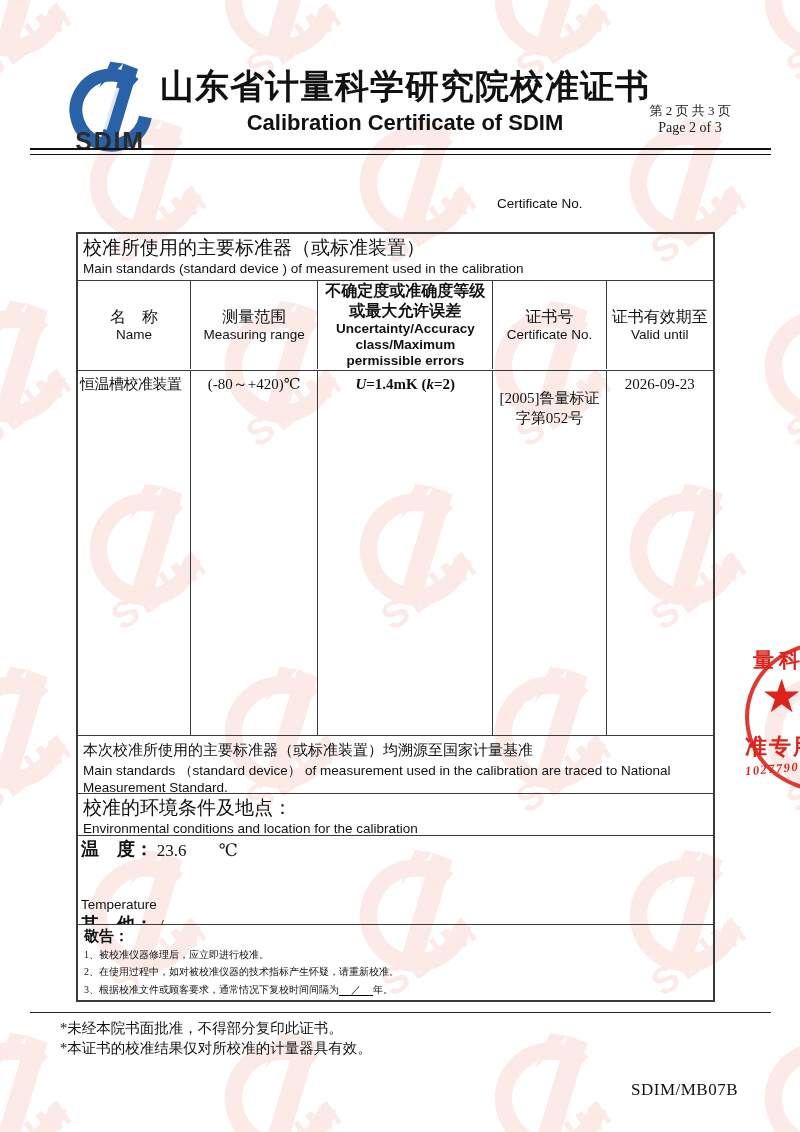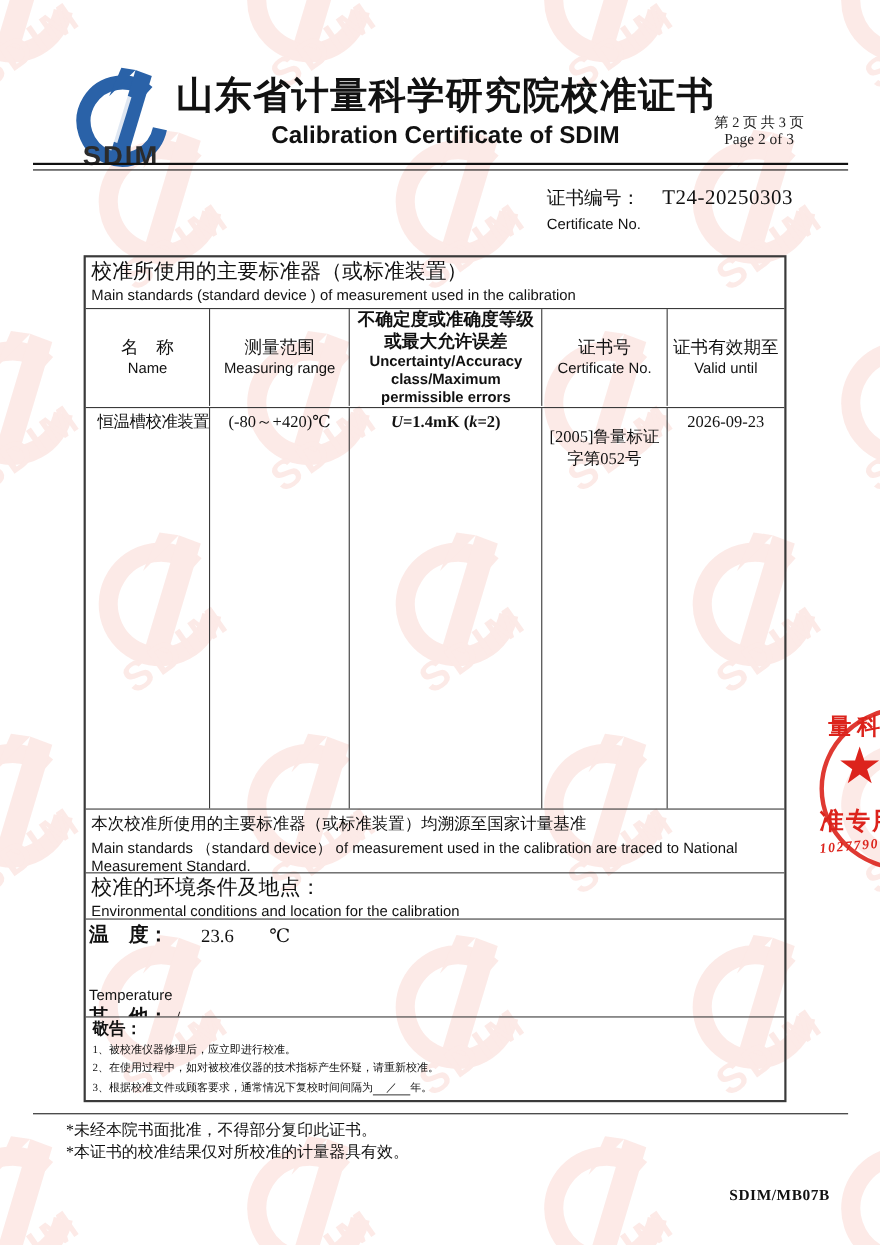--- a/index.html
+++ b/index.html
@@ -34,45 +34,45 @@
   .sechead .cn{font-size:19px;line-height:24px;}
   .sechead .en{font-size:13.5px;line-height:17px;}
   .cols{display:flex;}
   .cell{box-sizing:border-box;border-right:1.5px solid #3a3a3a;overflow:hidden;}
   .cell:last-child{border-right:none;}
   .c0{width:115px;} .c1{width:129px;} .c2{width:178px;font-weight:bold;} .c3{width:115px;} .c4{width:108px;}
   .thcell{display:flex;flex-direction:column;justify-content:center;align-items:center;text-align:center;height:88px;}
   .thcell .cn{font-size:16px;line-height:20px;}
   .thcell .en{font-size:13.5px;line-height:16px;}
   .bodycell{height:365px;padding-top:3px;text-align:center;font-size:15px;line-height:20px;}
-  .bodycell.nm{text-align:right;padding-left:2px;letter-spacing:-0.5px;font-family:Liberation Serif, serif;}
+  .bodycell.nm{text-align:left;padding-left:2px;letter-spacing:-0.5px;font-family:Liberation Serif, serif;}
   .ital{font-style:italic;}
 
   .trace .cn{font-size:15px;line-height:24px;}
   .trace .en{font-size:13.5px;line-height:17px;width:630px;}
 
   
   .envgrid{display:flex;padding:2px 0 0 3px;}
   .envcolL{width:316px;} .envcolR{width:322px;}
   .envrow{display:flex;align-items:flex-start;min-height:45px;}
   .envlab .cn{font-size:18px;font-weight:600;line-height:23px;white-space:nowrap;}
   .envlab .en{font-size:13.5px;line-height:16px;margin-top:36px;}
   .envval{font-size:17px;line-height:23px;padding-top:1px;}
-  .envval .v{margin-left:26px;} .envval .u{margin-left:28px;}
+  .envval .v{} .envval .u{margin-left:28px;}
   .envval.loc{margin-left:6px;width:248px;font-size:17px;}
   .envval.oth{margin-left:6px;}
 
   .notice{padding:2px 8px 0 6px;}
   .notice .nt{font-size:15px;font-weight:700;line-height:19px;}
   .notice .ni{font-size:10px;line-height:17.5px;}
   .blank{border-bottom:1px solid #000;padding:0 12px;}
 
   .rule-single{left:30px;top:1012px;width:741px;height:0;border-top:1.5px solid #222;}
   .fnote{left:60px;font-size:14.5px;line-height:20px;}
-  .doccode{left:663px;top:1080px;font-size:14px;letter-spacing:0.5px;font-weight:bold;}
+  .doccode{left:631px;top:1080px;font-size:17px;letter-spacing:0.5px;}
 
   
   .stamp{left:740px;top:634px;width:60px;height:170px;color:#dc231c;}
   .stamp .ring{position:absolute;left:5px;top:8px;width:150px;height:142px;border:4px solid #dc231c;border-radius:50%;opacity:0.9;}
   .stamp .s-top{position:absolute;left:13px;top:12px;font-size:21px;font-weight:700;letter-spacing:5px;white-space:nowrap;}
   .stamp .s-star{position:absolute;left:21px;top:40px;font-size:46px;line-height:46px;}
   .stamp .s-mid{position:absolute;left:5px;top:98px;font-size:22px;font-weight:700;letter-spacing:2px;white-space:nowrap;}
   .stamp .s-num{position:absolute;left:5px;top:128px;font-size:12.5px;font-weight:700;font-style:italic;letter-spacing:1.5px;transform:rotate(-5deg);white-space:nowrap;}
 </style>
 </head>
@@ -243,24 +243,20 @@
     </svg>
   </div>
   <div class="abs title-cn">山东省计量科学研究院校准证书</div>
   <div class="abs title-en sans">Calibration Certificate of SDIM</div>
   <div class="abs pageinfo">
     <div>第 2 页 共 3 页</div>
     <div style="font-size:14px">Page 2 of  3</div>
   </div>
   <div class="abs rule-double"></div>
 
-  <div class="abs certline">
-    <span class="lbl">证书编号：</span>
-    <span class="num">T24-20250303</span>
-  </div>
   <div class="abs cert-en sans">Certificate No.</div>
 
   <div class="abs maintable">
 
     <div class="trow first sechead" style="height:46px">
       <div class="cn">校准所使用的主要标准器（或标准装置）</div>
       <div class="en sans">Main standards (standard device ) of measurement used in the calibration</div>
     </div>
 
     <div class="trow cols" style="height:89.5px">

